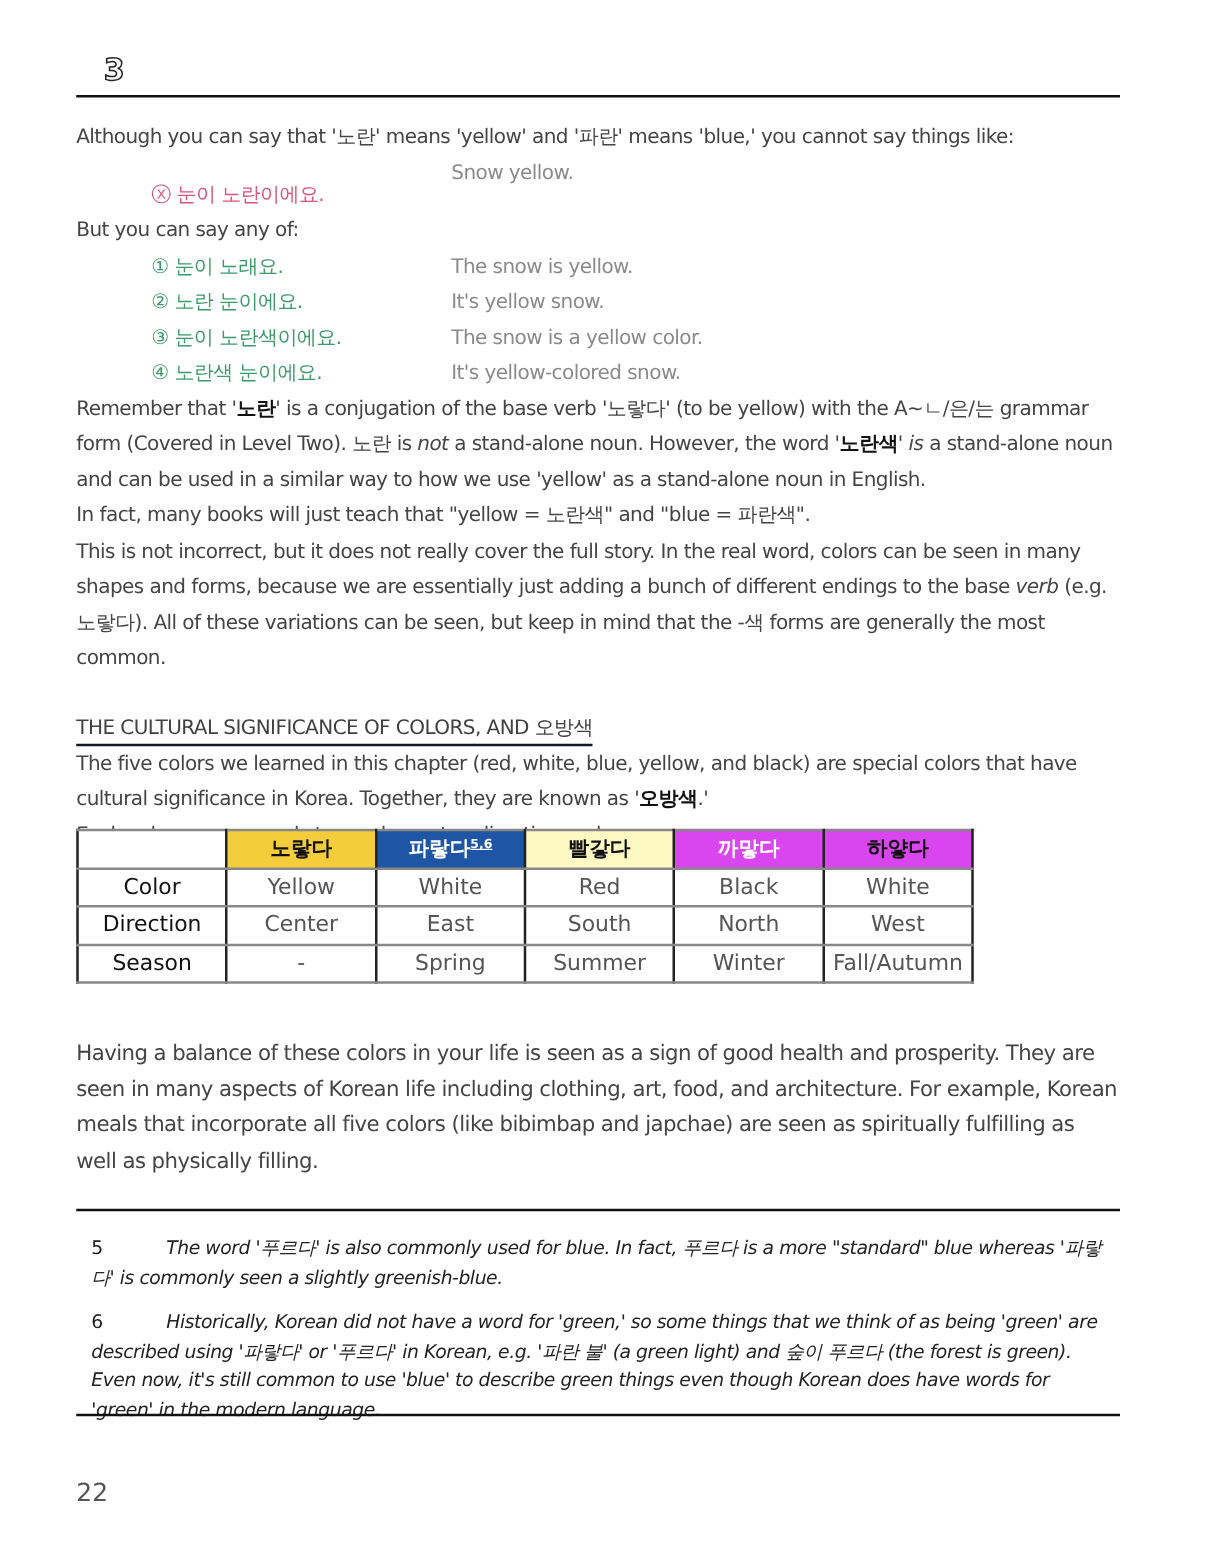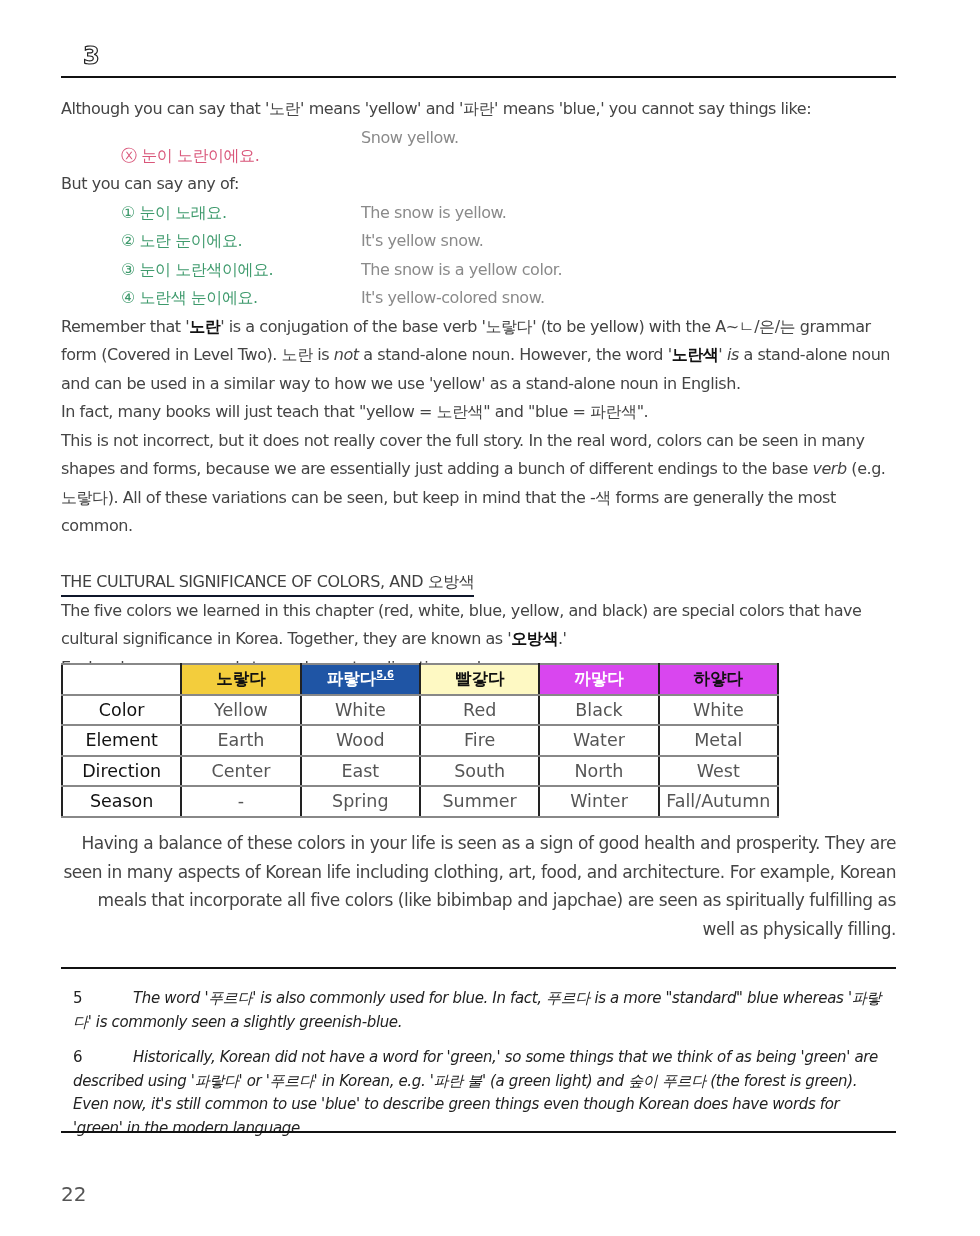--- a/index.html
+++ b/index.html
@@ -24,21 +24,21 @@
   table.colors { position: absolute; left: 0; top: 663px; width: 718px;
                  border-collapse: collapse; font-size: 17.5px; table-layout: fixed; }
   table.colors td, table.colors th { border: 2px solid #888; height: 28.5px; padding: 0;
                  text-align: center; font-weight: normal; color: #555; }
   table.colors tr + tr td { border-top: 2px solid #222; }
   table.colors th { color: #111; font-weight: bold; font-size: 16.5px; border-right: 2px solid #222; border-left: 2px solid #222;}
   table.colors td.rowhead { color: #111; }
   table.colors td { border-left: 2px solid #222; border-right: 2px solid #222; }
   sup { font-size: 10px; vertical-align: 6px; text-decoration: underline; }
   .bottom-text { position: absolute; left: 0; top: 829px; width: 835px;
-                 font-size: 17px; line-height: 28.5px; letter-spacing: -0.45px; color: #444; text-align: right; }
+                 font-size: 17px; line-height: 28.5px; letter-spacing: -0.45px; color: #444; }
   .foot-rule { position: absolute; left: 0; top: 967px; width: 835px; height: 2px; background: #111; }
   .footnotes { position: absolute; left: 0; top: 975px; width: 835px; font-style: italic;
                font-size: 15px; line-height: 23.5px; letter-spacing: -0.35px; color: #222; }
   .footnotes p { margin: 12px; }
   .fn-num { display: inline-block; width: 60px; font-style: normal; }
   .bot-rule { position: absolute; left: 0; top: 1131px; width: 835px; height: 2px; background: #111; }
   .page-num { position: absolute; left: 0; top: 1154px; font-size: 20px; color: #555; margin-top: 28px; }
 </style>
 </head>
 <body>
@@ -92,28 +92,20 @@
     </tr>
     <tr>
       <td class="rowhead">Color</td>
       <td>Yellow</td>
       <td>White</td>
       <td>Red</td>
       <td>Black</td>
       <td>White</td>
     </tr>
     <tr>
-      <td class="rowhead">Element</td>
-      <td>Earth</td>
-      <td>Wood</td>
-      <td>Fire</td>
-      <td>Water</td>
-      <td>Metal</td>
-    </tr>
-    <tr>
       <td class="rowhead">Direction</td>
       <td>Center</td>
       <td>East</td>
       <td>South</td>
       <td>North</td>
       <td>West</td>
     </tr>
     <tr>
       <td class="rowhead">Season</td>
       <td>-</td>

